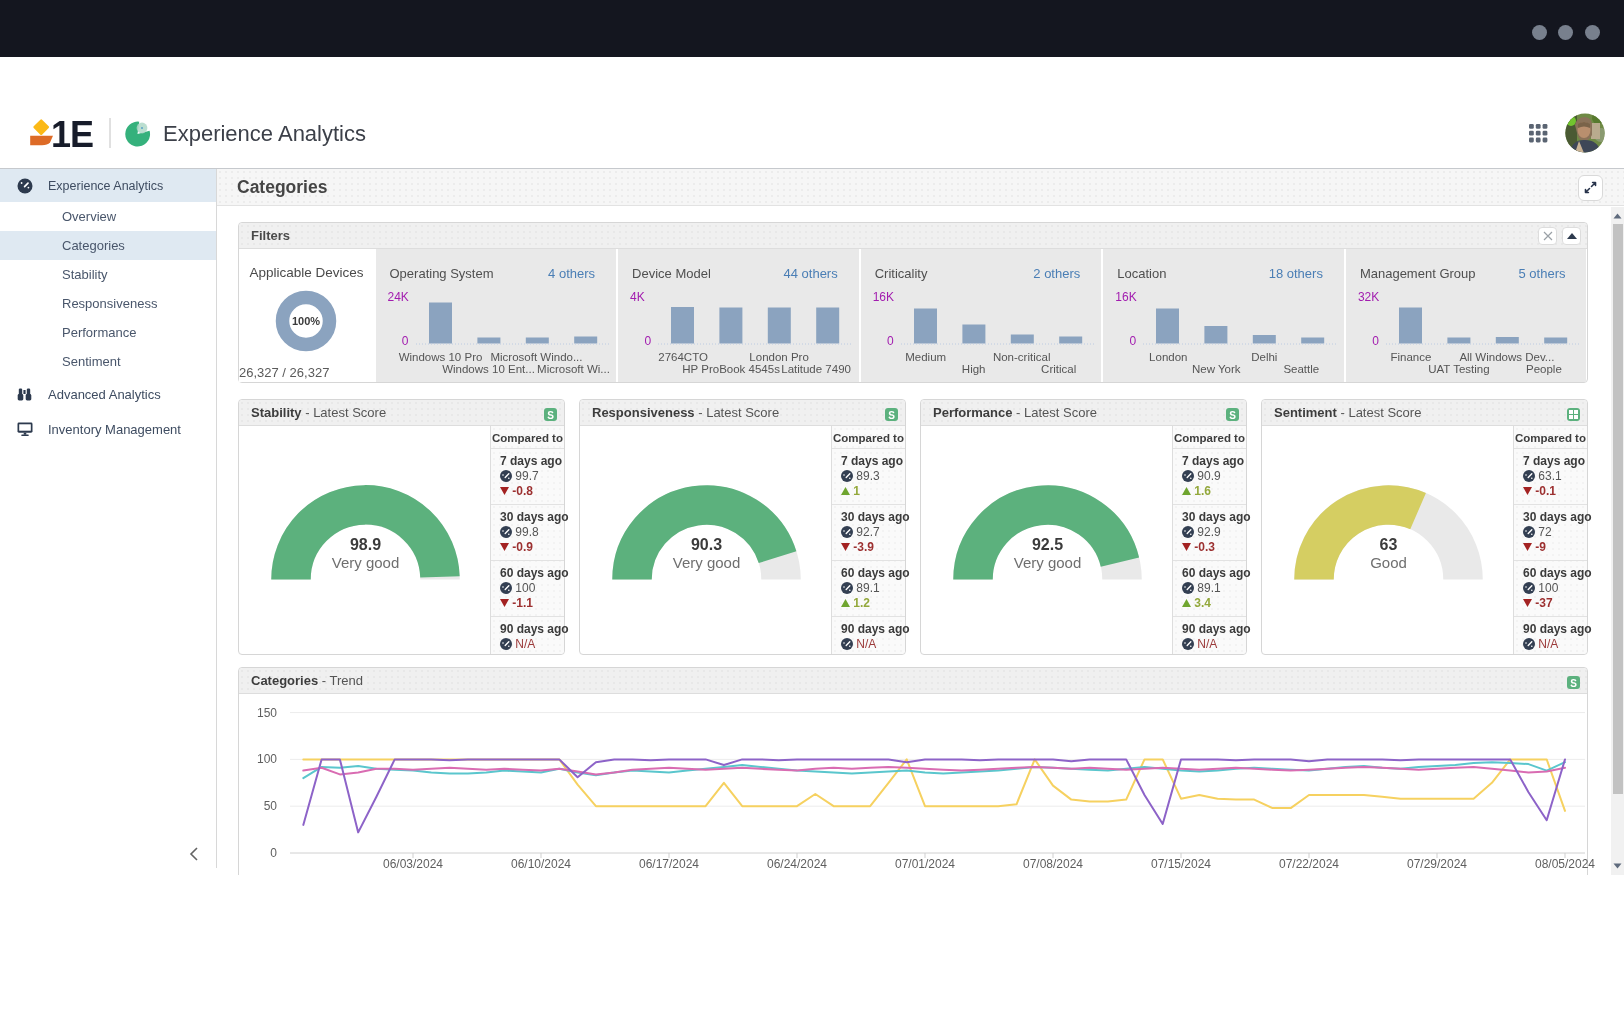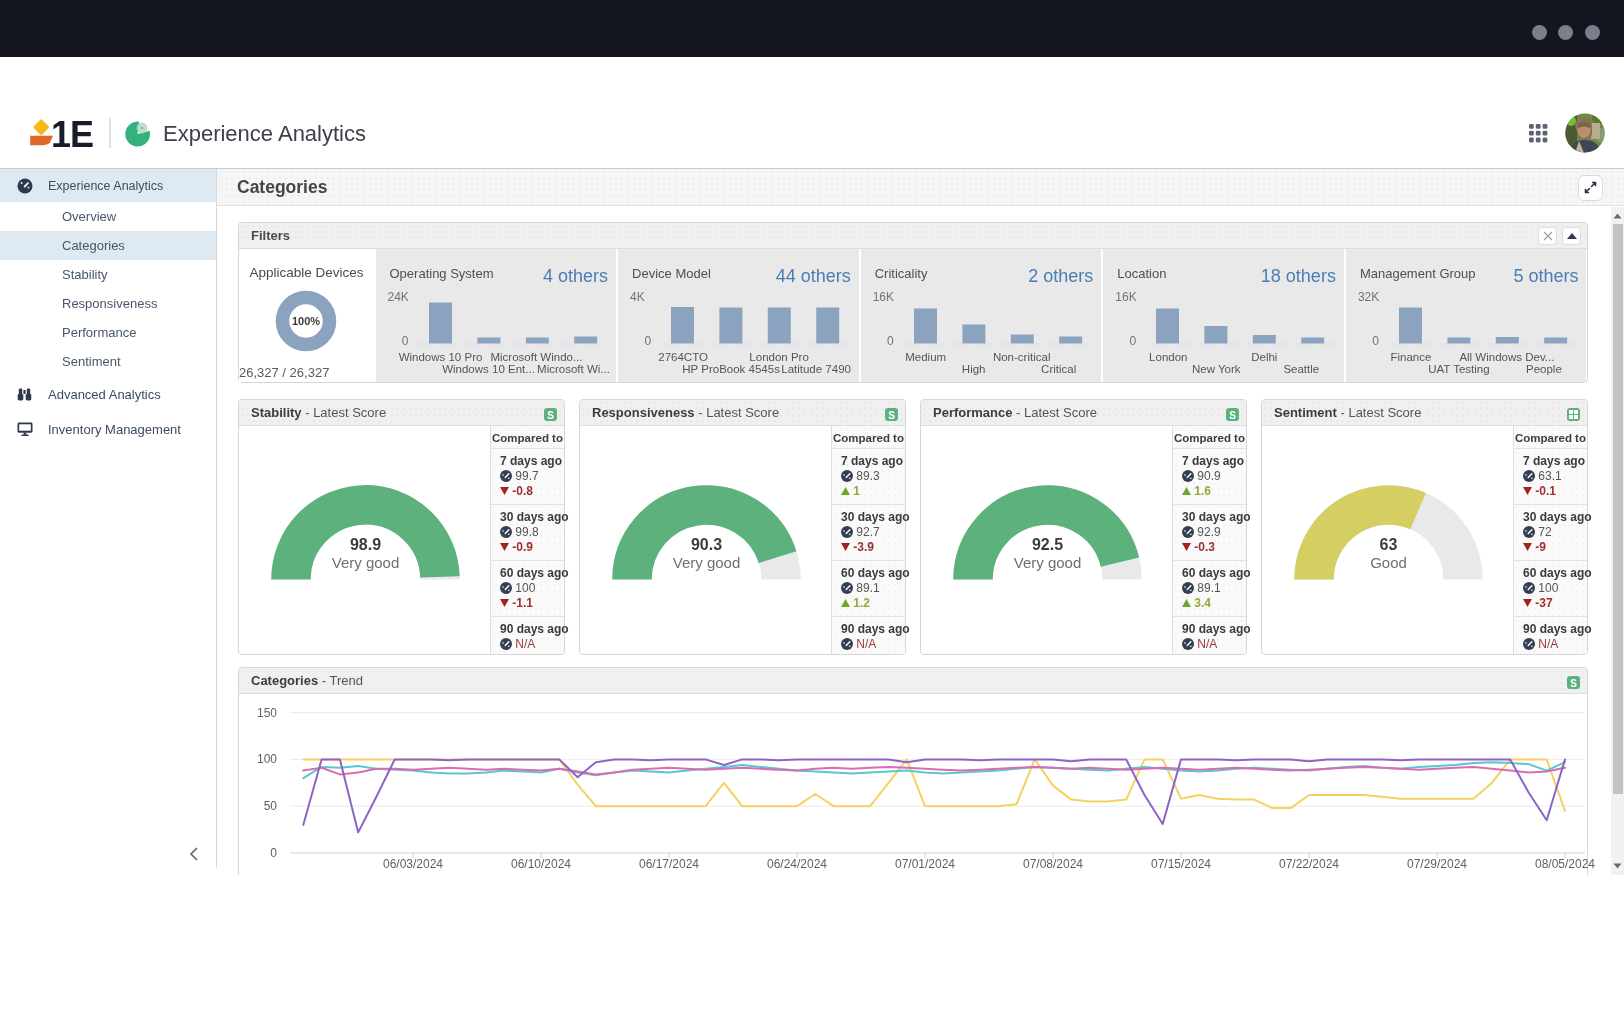--- a/index.html
+++ b/index.html
@@ -21,22 +21,22 @@
 .sqbtn { position:absolute; background:#fff; border:1px solid #d9d9d9; border-radius:6px; }
 .panel, .card { position:absolute; background:#fff; border:1px solid #d6d6d6; border-radius:4px; }
 .phead, .chead { position:absolute; left:0; top:0; right:0; height:26px; border-bottom:1px solid #ddd; font-size:13px; color:#4a4a4a; font-weight:bold; line-height:26px; padding-left:12px; border-radius:4px 4px 0 0; background-color:#f0f0f0; background-image:radial-gradient(circle, #e8e8e8 0.8px, rgba(0,0,0,0) 0.9px); background-size:6px 6px; }
 .chead .bold { font-weight:bold; color:#3d3d3d; }
 .chead .dim { font-weight:normal; color:#555; }
 .pbtn { position:absolute; top:4px; width:19px; height:18px; background:#fff; border:1px solid #ddd; border-radius:4px; text-align:center; line-height:0; }
 .pbody { position:absolute; left:0; top:26px; right:0; bottom:0; }
 .fcol0 { position:absolute; left:0; top:0; width:135.5px; height:133px; background:#fff; }
 .fcol { position:absolute; top:0; width:240.6px; height:133px; background:#e9e9e9; }
 .ftitle { position:absolute; left:14px; top:17px; font-size:13px; color:#4f4f4f; }
-.fothers { position:absolute; right:8px; top:17px; font-size:18px; color:#4a7eb5; }
-.ylab { position:absolute; font-size:12px; color:#737373; }
+.fothers { position:absolute; right:21px; top:17px; font-size:13px; color:#4a7eb5; }
+.ylab { position:absolute; font-size:12px; color:#a21caf; }
 .bsvg { position:absolute; left:0; top:0; }
 .xlab { position:absolute; font-size:11.5px; color:#555; text-align:center; white-space:nowrap; }
 .cbody { position:absolute; left:0; top:26px; right:0; bottom:0; }
 .gwrap { position:absolute; left:0; top:0; width:253px; height:228px; }
 .ccol { position:absolute; right:0; top:0; width:74px; height:228px; border-left:1px solid #ddd; background-color:#fafafa; background-image:radial-gradient(circle, #f3f3f3 0.8px, rgba(0,0,0,0) 0.9px); background-size:6px 6px; border-radius:0 0 4px 0; }
 .ccolhead { height:22.5px; line-height:24px; text-align:center; font-size:11.5px; font-weight:bold; color:#3d3d3d; border-bottom:1px solid #e2e2e2; }
 .csec { height:56px; border-bottom:1px solid #e2e2e2; padding:5px 0 0 9px; }
 .csec:last-child { border-bottom:none; }
 .cday { font-size:12px; color:#3b3b3b; font-weight:bold; line-height:15px; white-space:nowrap; }
 .cval { font-size:12px; color:#555; line-height:15px; white-space:nowrap; }

